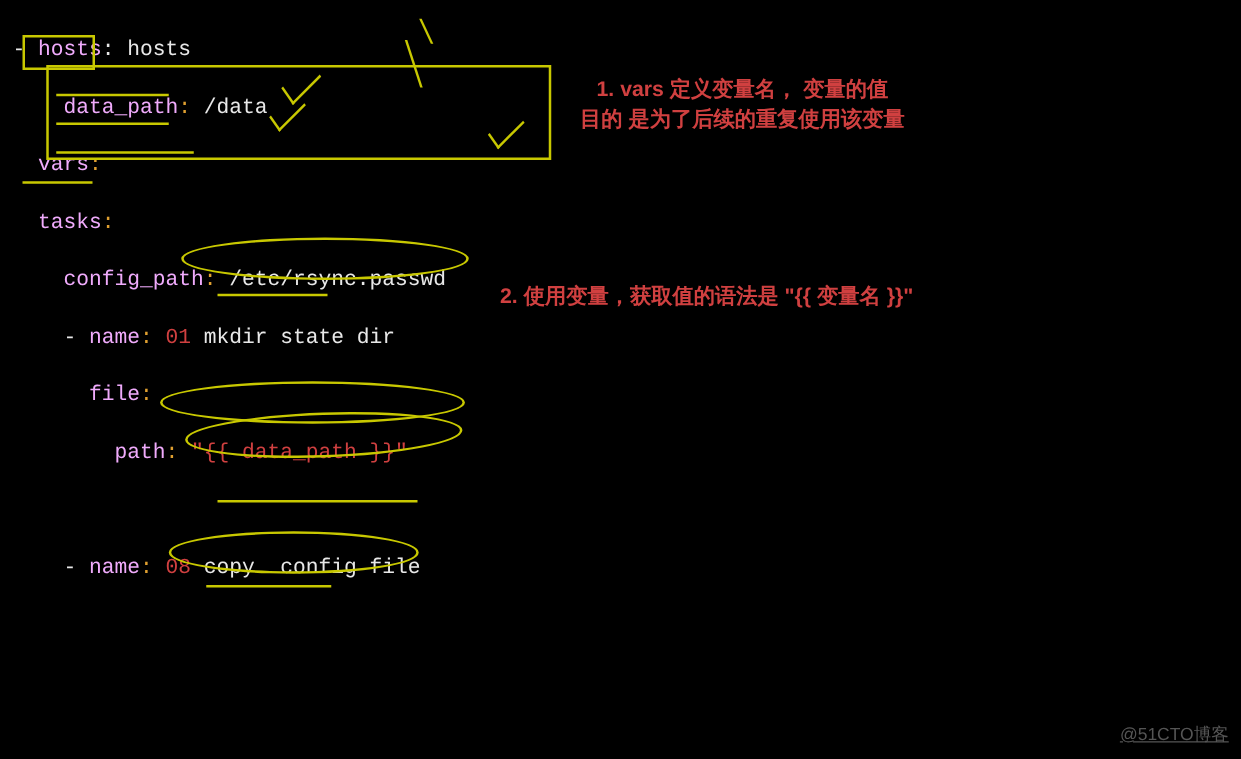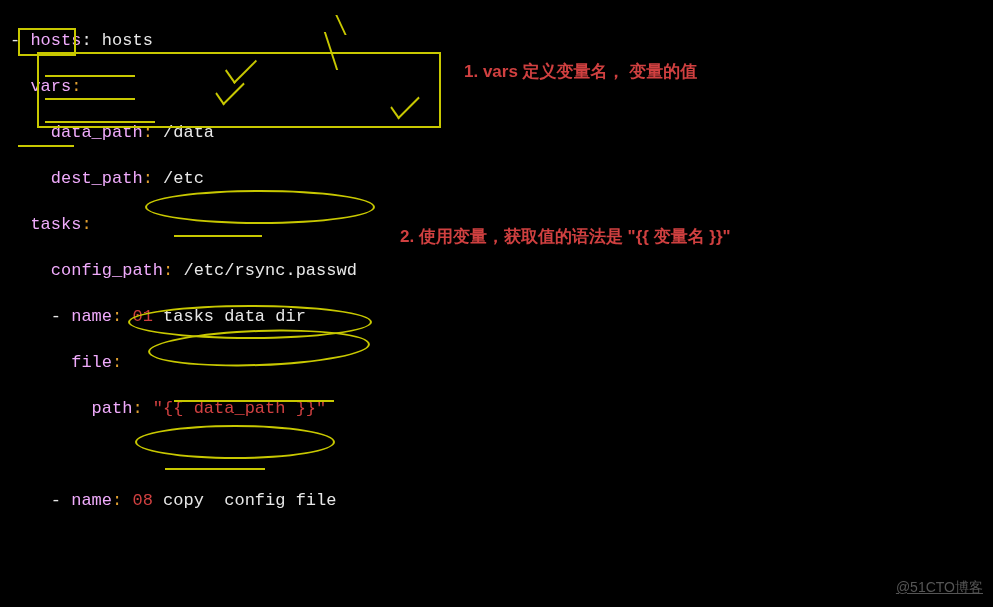--- a/index.html
+++ b/index.html
@@ -79,26 +79,25 @@
     font-family: Arial, sans-serif;
     font-size: 14px;
     text-decoration: underline;
   }
 </style>
 </head>
 <body>
 
 <div class="code-area">
 <div class="line"><span class="white">- </span><span class="cyan">hosts</span><span class="white">: </span><span class="white">hosts</span></div>
+<div class="line"><span class="cyan">    data_path</span><span class="orange">: </span><span class="white">/data</span></div>
 <div class="line"><span class="cyan">  vars</span><span class="orange">:</span></div>
-<div class="line"><span class="cyan">    data_path</span><span class="orange">: </span><span class="white">/data</span></div>
-<div class="line"><span class="cyan">    dest_path</span><span class="orange">: </span><span class="white">/etc</span></div>
 <div class="line"><span class="cyan">  tasks</span><span class="orange">:</span></div>
 <div class="line"><span class="cyan">    config_path</span><span class="orange">: </span><span class="white">/etc/rsync.passwd</span></div>
-<div class="line"><span class="white">    - </span><span class="cyan">name</span><span class="orange">: </span><span class="red">01</span><span class="white"> tasks data dir</span></div>
+<div class="line"><span class="white">    - </span><span class="cyan">name</span><span class="orange">: </span><span class="red">01</span><span class="white"> mkdir state dir</span></div>
 <div class="line"><span class="cyan">      file</span><span class="orange">:</span></div>
 <div class="line"><span class="cyan">        path</span><span class="orange">: </span><span class="red">"{{ data_path }}"</span></div>
 <div class="line"></div>
 <div class="line"><span class="white">    - </span><span class="cyan">name</span><span class="orange">: </span><span class="red">08</span><span class="white"> copy  config file</span></div>
 
 
 
 
 
 
@@ -125,16 +124,17 @@
 <div class="ellipse e1"></div>
 <div class="ellipse e2"></div>
 <div class="ellipse e2b"></div>
 <div class="ellipse e3"></div>
 <div class="cross-state"></div>
 <div class="cross-create"></div>
 <div class="cross-state2"></div>
 
 <div class="annotation" style="left:464px; top:60px;text-align:center;">
   <div>1.  vars 定义变量名， 变量的值</div>
+  <div>目的 是为了后续的重复使用该变量</div>
 </div>
 <div class="annotation" style="left:400px; top:225px;">2. 使用变量，获取值的语法是 "{{  变量名 }}"</div>
 
 <div class="watermark">@51CTO博客</div>
 
 </body></html>

